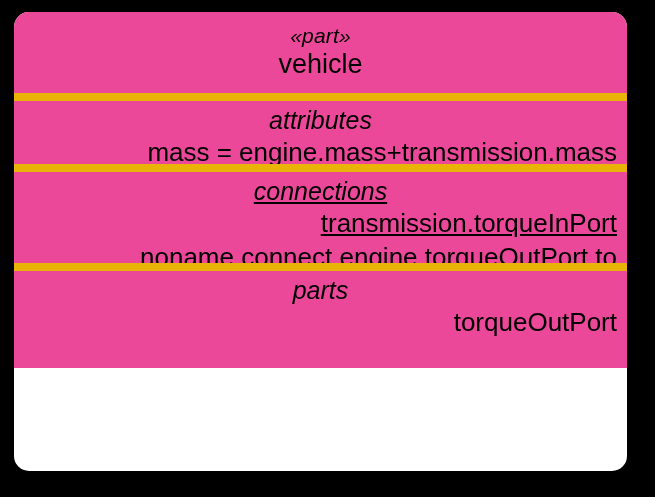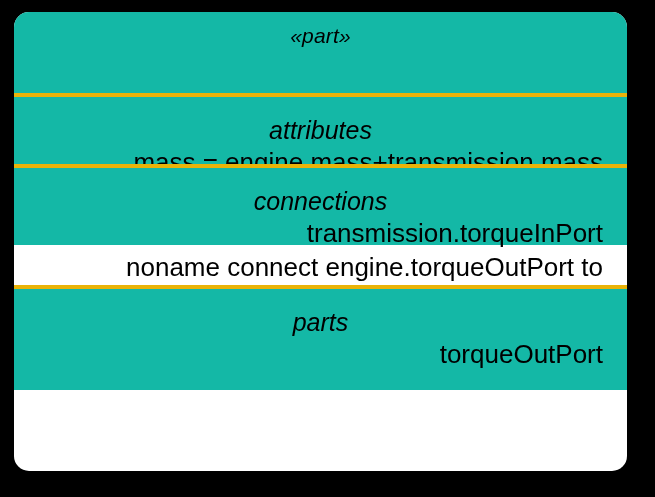--- a/index.html
+++ b/index.html
@@ -33,25 +33,25 @@
     box-sizing: border-box;
     overflow: hidden;
     display: flex;
     flex-direction: column;
   }
 
   
   .compartment {
     position: relative;
     box-sizing: border-box;
-    padding: 16px;
-    background: #14b8a6;
+    padding: 2px;
+    background: #ec4899;
   }
   .compartment + .compartment {
-    border-top: 4px solid #eab308;
+    border-top: 8px solid #eab308;
   }
 
   
   .header-compartment {
     height: 81px;
     display: flex;
     flex-direction: column;
     align-items: center;
     justify-content: flex-start;
     padding-top: 12px;
@@ -92,33 +92,34 @@
   .section-line {
     font-size: 26px;
     line-height: 34px;
     color: #000000;
     text-align: right;
     white-space: nowrap;
   }
 
   
   .compartment-attributes { height: 71px; }
-  .compartment-connections { height: 81px; }
-  .compartment-parts { height: 105px; margin-top: 40px; }
+  .compartment-connections { height: 99px; text-decoration: underline; }
+  .compartment-parts { height: 105px; }
   .compartment-actions { flex: 1 1 auto; }
 </style>
 </head>
 <body>
 
 <div id="canvas">
 
   <div class="part-box">
 
     <div class="compartment header-compartment">
       <div class="stereotype">«part»</div>
+      <div class="part-name">vehicle</div>
     </div>
 
     <div class="compartment compartment-attributes">
       <div class="section-title">attributes</div>
       <div class="section-lines">
         <div class="section-line">mass = engine.mass+transmission.mass</div>
       </div>
     </div>
 
     <div class="compartment compartment-connections">

